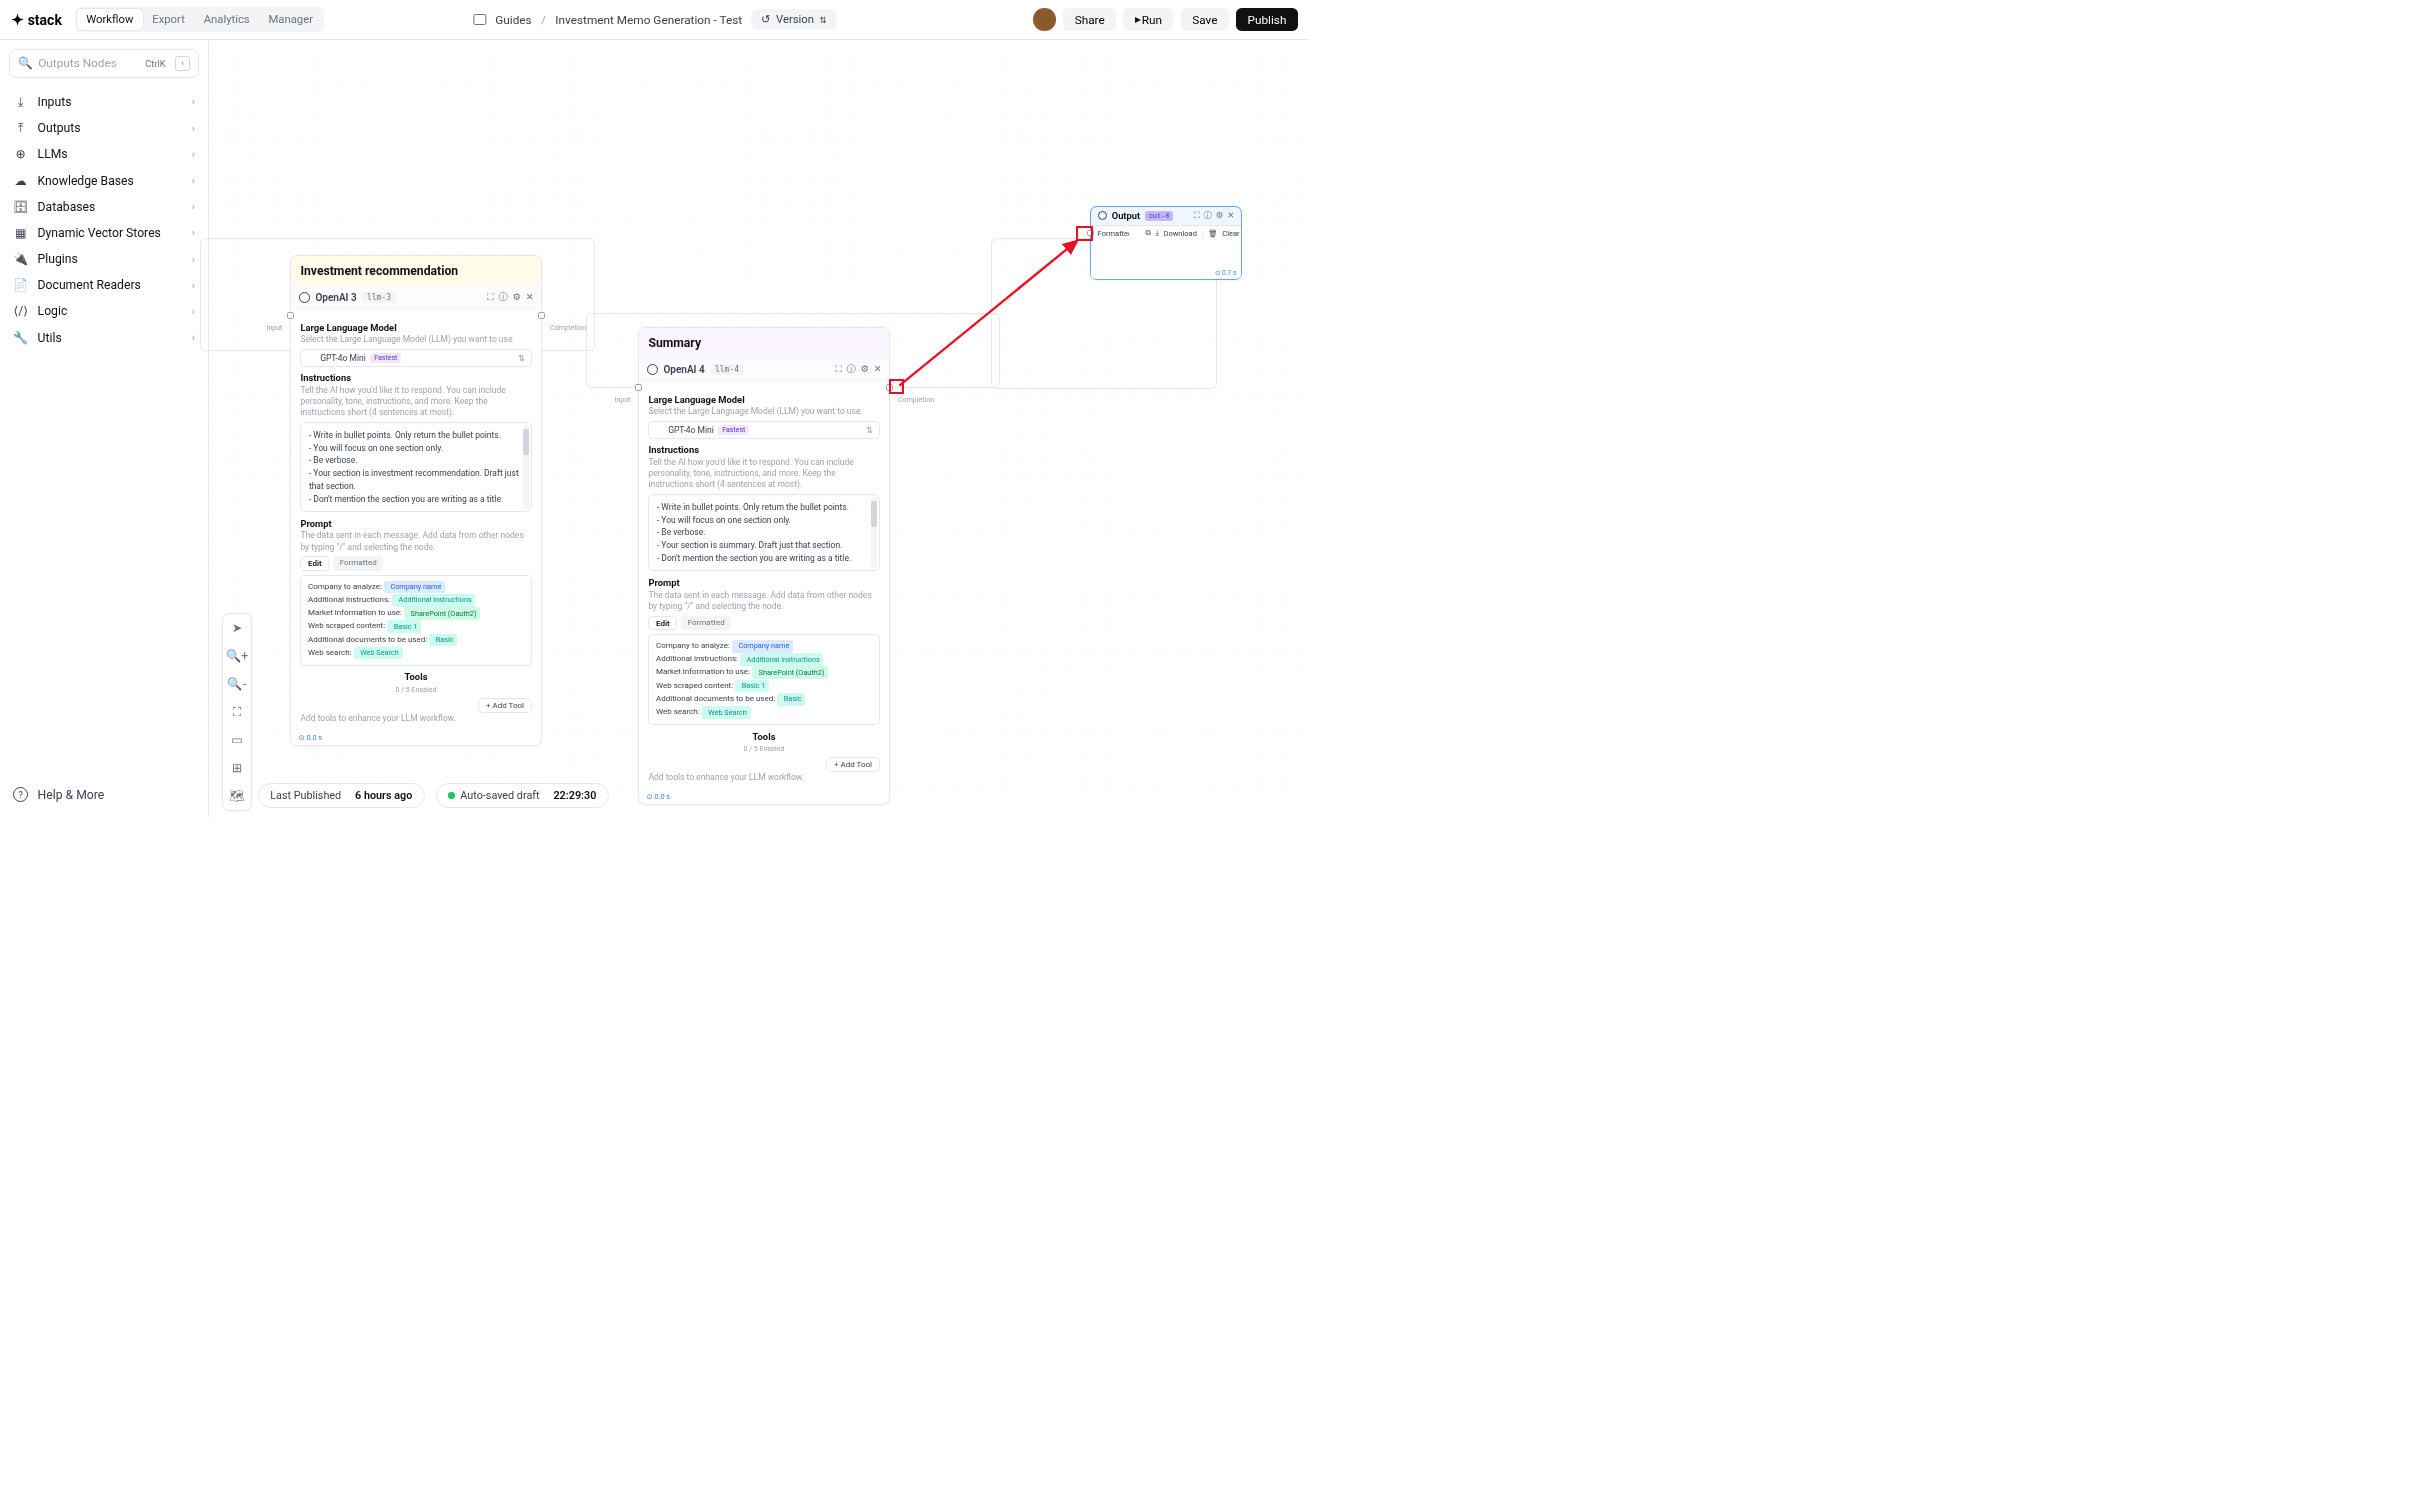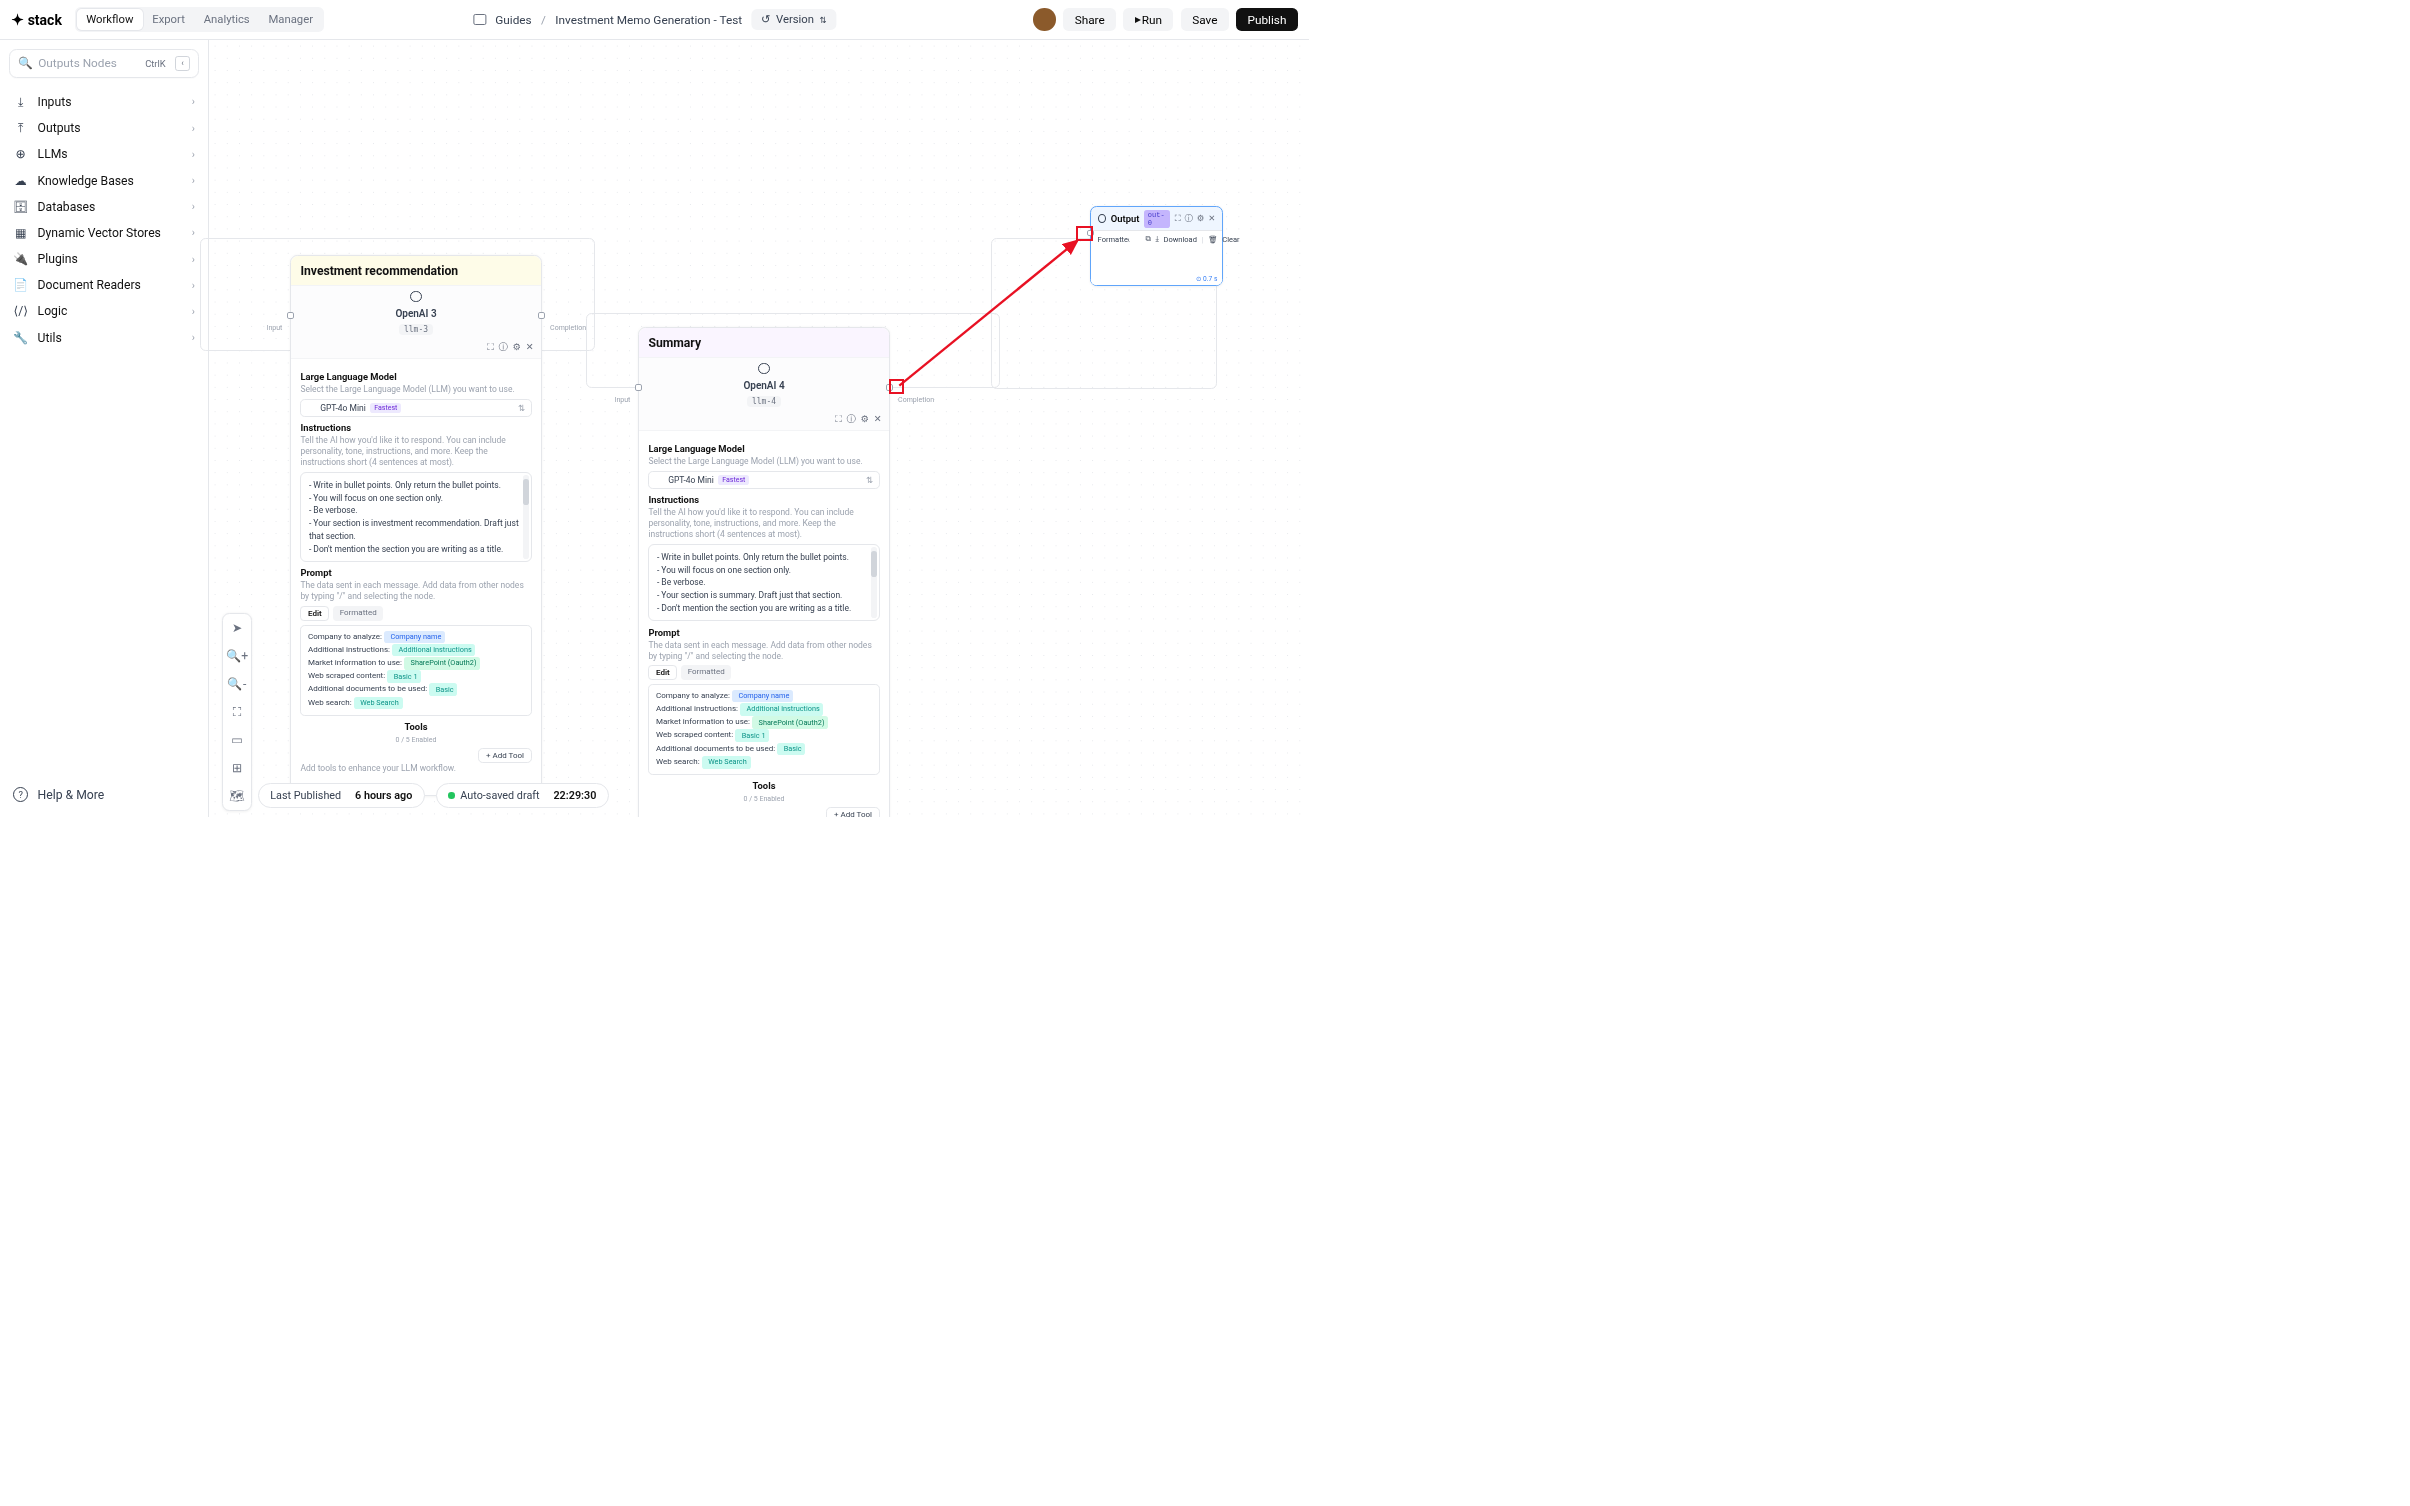--- a/index.html
+++ b/index.html
@@ -42,21 +42,21 @@
 .status-row{position:absolute;left:49px;bottom:9.4px;display:flex;gap:11.3px;}
 .status-pill{background:#fff;border:0.9px solid #e5e7eb;border-radius:941px;padding:4.7px 11.3px;font-size:10.8px;color:#374151;display:flex;align-items:center;gap:5.6px;}
 .status-pill .dot{width:6.6px;height:6.6px;border-radius:50%;background:#22c55e;}
 .status-pill b{color:#111;font-weight:600;}
 
 
 .node{position:absolute;border:0.9px solid #e5e7eb;border-radius:7.5px;background:#fff;box-shadow:0 0.9px 2.8px rgba(0,0,0,.05);font-size:10px;color:#374151;}
 .node .title-bar{padding:7.5px 9.4px;font-weight:700;font-size:12.2px;border-radius:7.5px 7.5px 0 0;}
 .n1 .title-bar{background:#fefce8;color:#111;}
 .n2 .title-bar{background:#faf5ff;color:#111;}
-.subhdr{display:flex;align-items:center;gap:5.6px;padding:4.7px 7.5px;border-top:0.9px solid #f3f4f6;border-bottom:0.9px solid #f3f4f6;background:#fcfcfd;flex-direction:column;}
+.subhdr{display:flex;align-items:center;gap:5.6px;padding:4.7px 7.5px;border-top:0.9px solid #f3f4f6;border-bottom:0.9px solid #f3f4f6;background:#fcfcfd;}
 .subhdr .openai{width:11.3px;height:11.3px;border:1.2px solid #374151;border-radius:50%;}
 .subhdr .model{font-weight:600;font-size:10px;}
 .subhdr .tag{font-size:8px;background:#f3f4f6;padding:0.9px 4.7px;border-radius:3.8px;color:#6b7280;font-family:ui-monospace,monospace;}
 .subhdr .rico{margin-left:auto;display:flex;gap:4.7px;color:#6b7280;font-size:9.4px;}
 .subhdr .rico span{cursor:pointer;}
 .body{padding:6.6px 9.4px;}
 .body h4{font-size:9.4px;font-weight:700;margin-top:5.6px;margin-bottom:1.9px;color:#111;}
 .body .desc{font-size:8.5px;color:#9ca3af;line-height:1.3;}
 .model-sel{margin-top:3.8px;display:flex;align-items:center;gap:4.7px;border:0.9px solid #e5e7eb;border-radius:4.7px;padding:2.8px 5.6px;font-size:8.5px;}
 .model-sel .fast{background:#ede9fe;color:#6d28d9;font-size:7px;padding:0.9px 3.8px;border-radius:2.8px;}
@@ -365,21 +365,21 @@
       </div>
       <div class="desc">Add tools to enhance your LLM workflow.</div>
     </div>
     <div class="foot">⊙ 0.0 s</div>
     <span class="port-lbl" style="left:-24.5px;top:68px;">Input</span>
     <span class="port-lbl" style="right:-45px;top:68px;">Completion</span>
     <span class="port-dot" style="left:-3.8px;top:56px;"></span>
     <span class="port-dot" style="right:-3.8px;top:56px;"></span>
   </div>
 
-  <div class="out-node" style="left:881px;top:166px;width:133px;">
+  <div class="out-node" style="left:881px;top:166px;width:152px;">
     <div class="out-head">
       <span class="oc"></span>
       <span class="ot">Output</span>
       <span class="tag2">out-0</span>
       <span class="ric">
         <span>⛶</span>
         <span>ⓘ</span>
         <span>⚙</span>
         <span>✕</span>
       </span>

